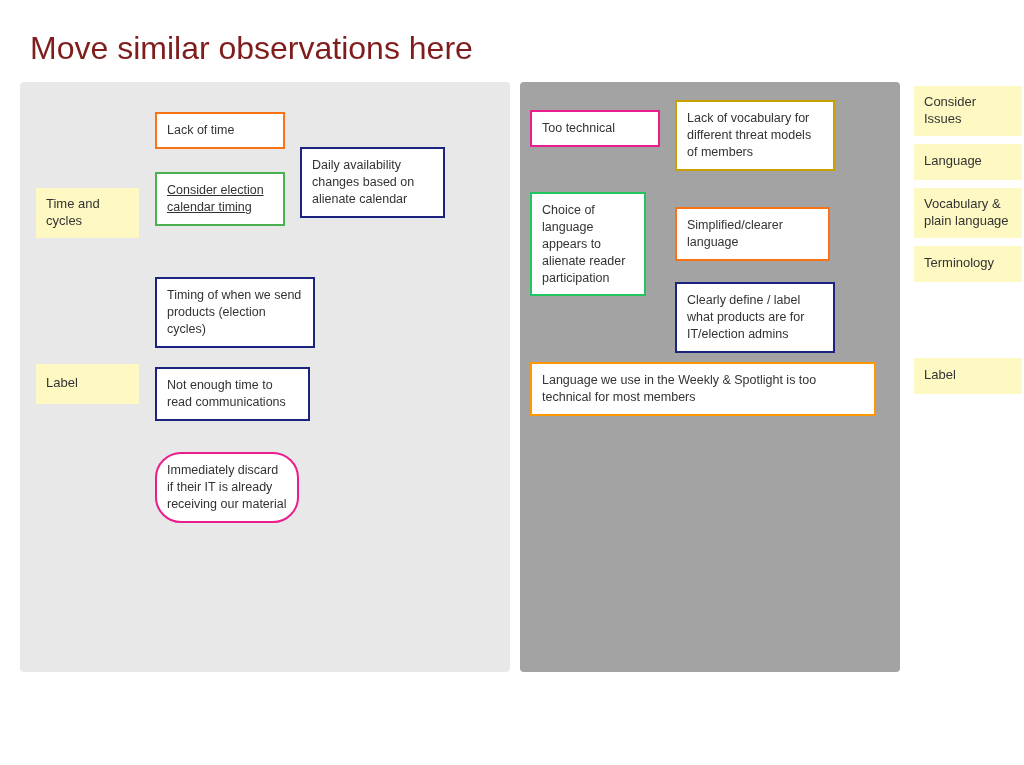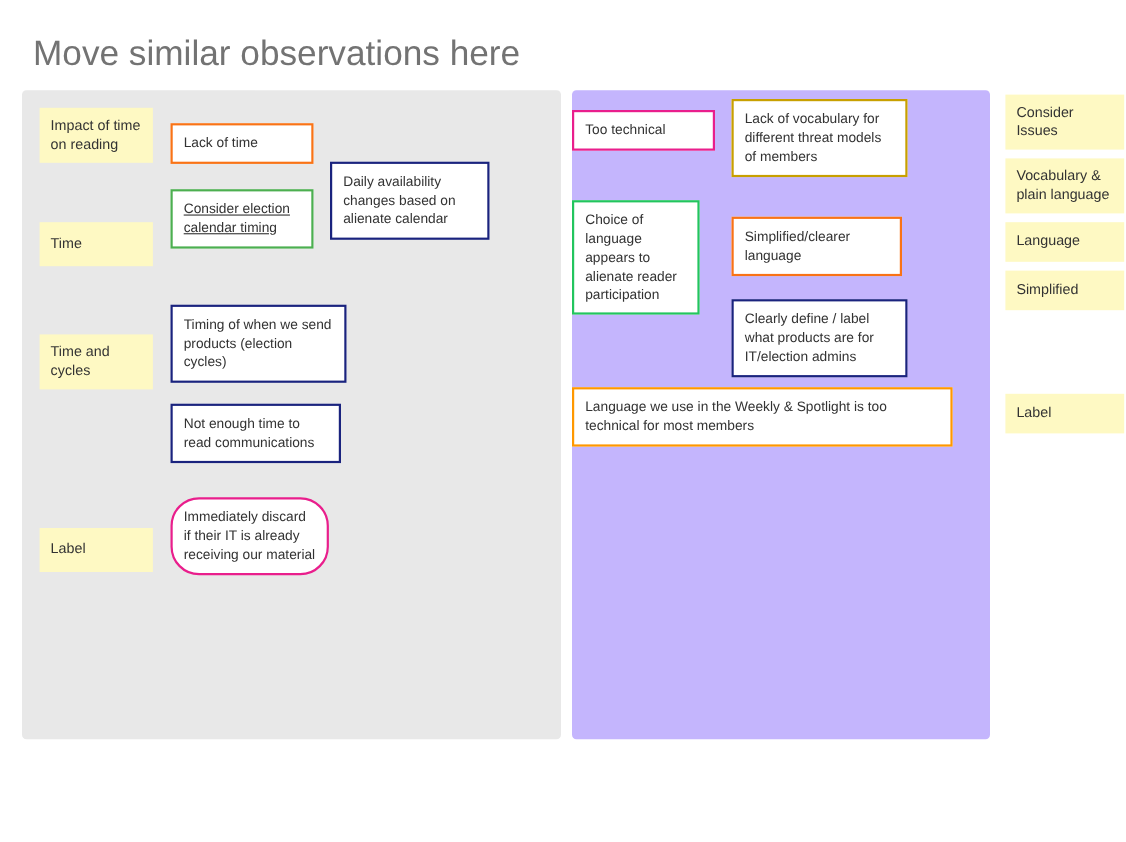--- a/index.html
+++ b/index.html
@@ -9,21 +9,21 @@
       font-size: 13px;
       color: #222;
       width: 1024px;
       min-height: 765px;
       overflow: hidden;
     }
     .page-title {
       font-size: 32px;
       font-weight: 400;
       padding: 30px 30px 15px 30px;
-      color: #737373;
+      color: #7f1d1d;
     }
     
     .label-column {
       width: 115px;
       display: flex;
       flex-direction: column;
       gap: 8px;
       padding: 6px 6px 6px 6px;
       flex-shrink: 0;
     }
@@ -84,22 +84,23 @@
       padding: 10px;
       width: 490px;
       min-height: 590px;
       flex-shrink: 0;
     }
     
     .section-right {
       display: flex;
       flex-direction: row;
       gap: 0;
-      background: #c4b5fd;
+      background: #a3a3a3;
       border-radius: 4px;
+      padding: 10px;
       width: 380px;
       min-height: 590px;
       flex-shrink: 0;
     }
     .right-sidebar {
       display: flex;
       flex-direction: column;
       gap: 8px;
       width: 120px;
       padding: 4px 6px;
@@ -109,27 +110,21 @@
 </head>
 <body>
 
 <div class="page-title">Move similar observations here</div>
 
 <div class="outer">
 
   <div class="section-left">
 
     <div class="label-column">
-      <div class="label-sticky">
-        <span>Impact of time on reading</span>
-      </div>
       <div style="height:28px;"></div>
-      <div class="label-sticky" style="margin-top:10px;">
-        <span>Time</span>
-      </div>
       <div style="height:20px;"></div>
       <div class="label-sticky" style="margin-top:26px;">
         <span>Time and cycles</span>
       </div>
       <div style="height:60px;"></div>
       <div class="label-sticky" style="margin-top:50px;">
         <span>Label</span>
       </div>
     </div>
 
@@ -188,28 +183,28 @@
         <div class="card border-orange" style="top:270px; left:0px; width:346px;">
           <span>Language we use in the Weekly &amp; Spotlight is too technical for most members</span>
         </div>
       </div>
     </div>
 
     <div class="right-sidebar">
       <div class="label-sticky" style="min-height:44px;">
         <span>Consider Issues</span>
       </div>
+      <div class="label-sticky" style="min-height:36px;">
+        <span>Language</span>
+      </div>
       <div class="label-sticky" style="min-height:44px;">
         <span>Vocabulary &amp; plain language</span>
       </div>
       <div class="label-sticky" style="min-height:36px;">
-        <span>Language</span>
-      </div>
-      <div class="label-sticky" style="min-height:36px;">
-        <span>Simplified</span>
+        <span>Terminology</span>
       </div>
       <div style="height:60px;"></div>
       <div class="label-sticky" style="min-height:36px;">
         <span>Label</span>
       </div>
     </div>
   </div>
 </div>
 
 </body></html>

